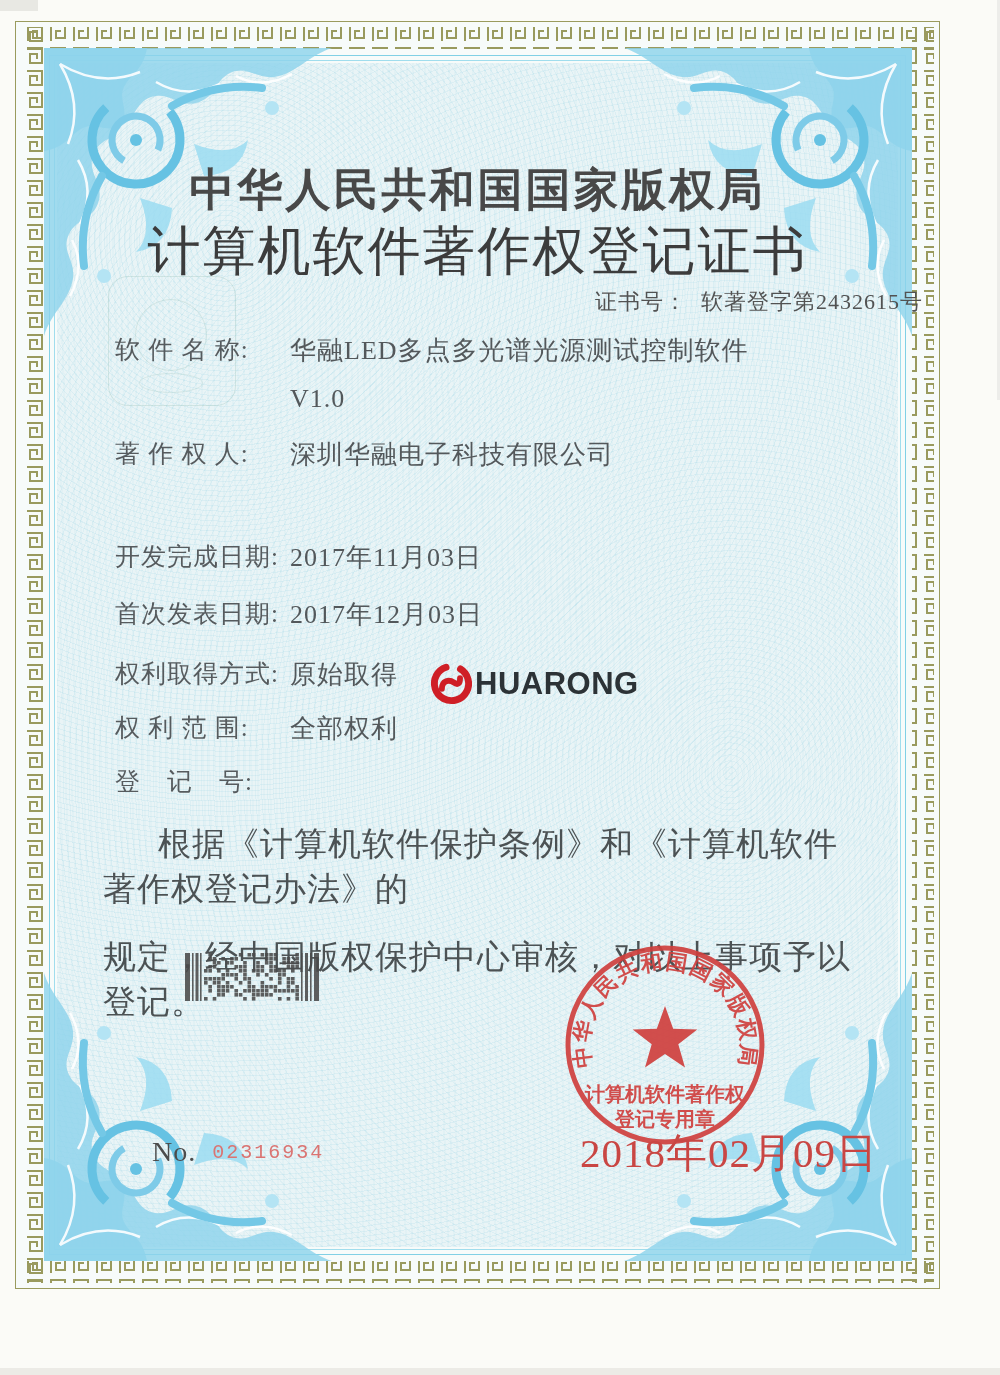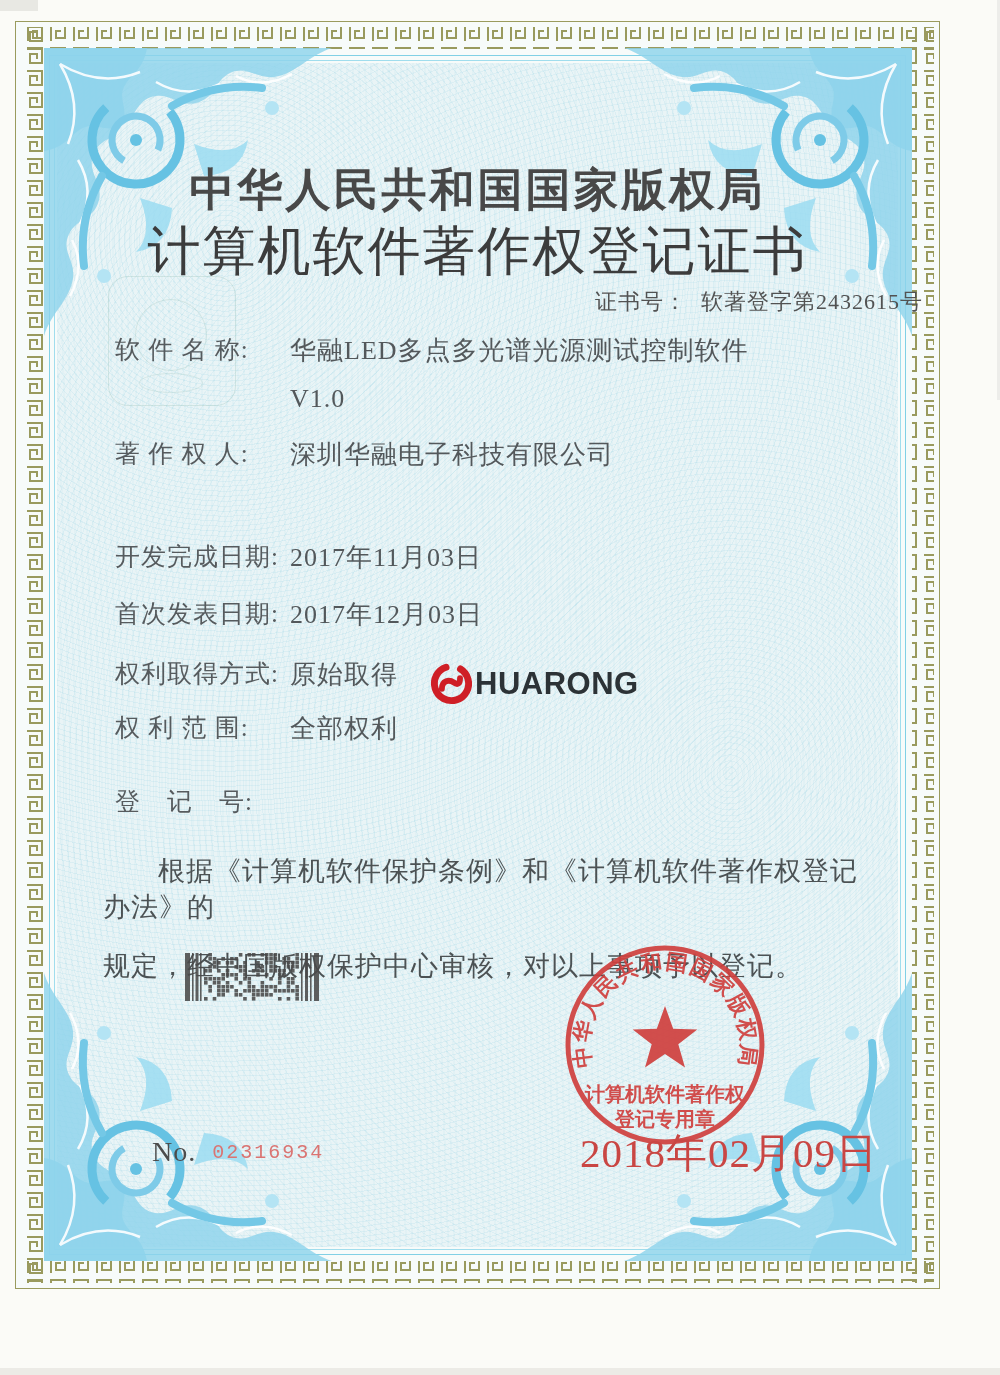--- a/index.html
+++ b/index.html
@@ -38,24 +38,24 @@
           font-size:45px;font-weight:700;letter-spacing:3px;color:#484848;}
   .doctitle{position:absolute;left:15px;top:216px;width:925px;text-align:center;
           font-size:53px;font-weight:400;letter-spacing:2px;color:#3c3c3c;}
   .certno{position:absolute;left:595px;top:287px;font-size:22px;color:#525252;letter-spacing:1px;}
   .certno .lab{margin-right:14px;}
 
   .row{position:absolute;left:115px;font-size:26px;color:#565b5e;display:flex;justify-content:space-between;}
   .row .lab{display:inline-block;width:175px;font-size:25px;letter-spacing:1px;flex:0 0 175px;}
   .row .val{letter-spacing:1px;color:#53585b;}
   .r1{top:333px;} .r2{top:437px;} .r3{top:540px;} .r4{top:597px;}
-  .r5{top:657px;} .r6{top:711px;} .r7{top:785px;gap:35px;}
+  .r5{top:657px;} .r6{top:711px;} .r7{top:765px;gap:35px;}
   .val2{display:block;margin-top:16px;letter-spacing:1px;}
 
-  .statement{position:absolute;left:103px;top:853px;width:760px;font-size:27px;
+  .statement{position:absolute;left:103px;top:822px;width:760px;font-size:33px;
              color:#4c5254;letter-spacing:1px;}
   .statement .l1{text-indent:55px;}
   .statement .l2{margin-top:23px;}
 
   .logo{position:absolute;left:428px;top:660px;display:flex;align-items:center;}
   .logo .txt{font-family:"Liberation Sans", sans-serif;font-weight:700;font-size:31px;
              color:#2c3236;letter-spacing:.5px;}
 
   .emboss{position:absolute;left:108px;top:276px;width:126px;height:128px;
           border:1.5px solid rgba(150,188,178,.38);border-radius:20px;opacity:.8;}

